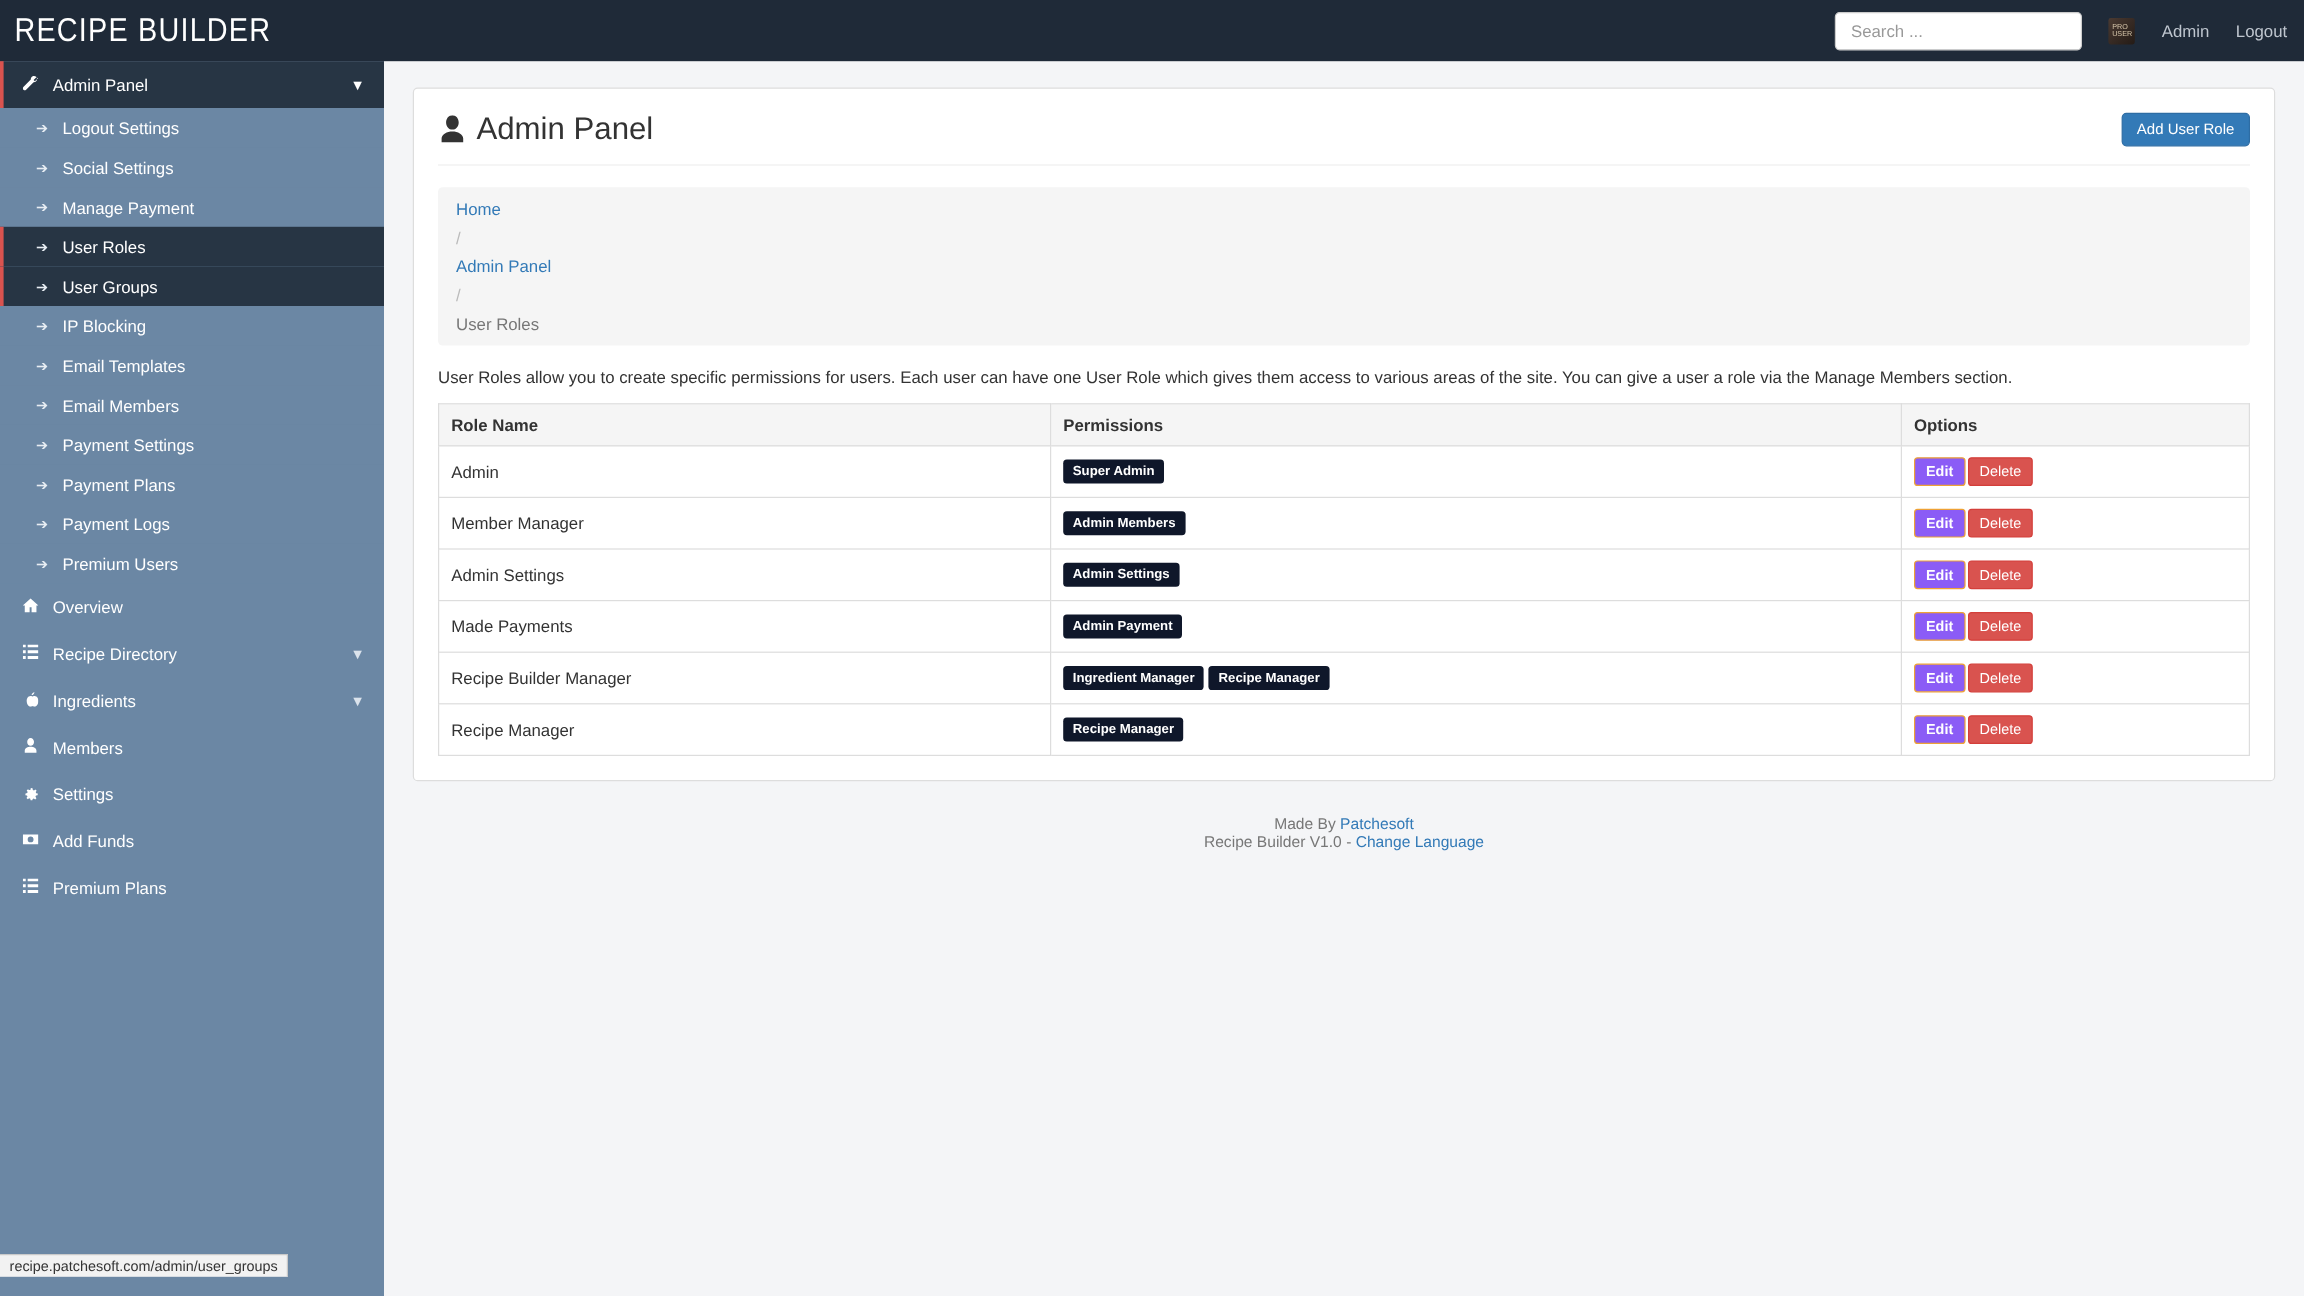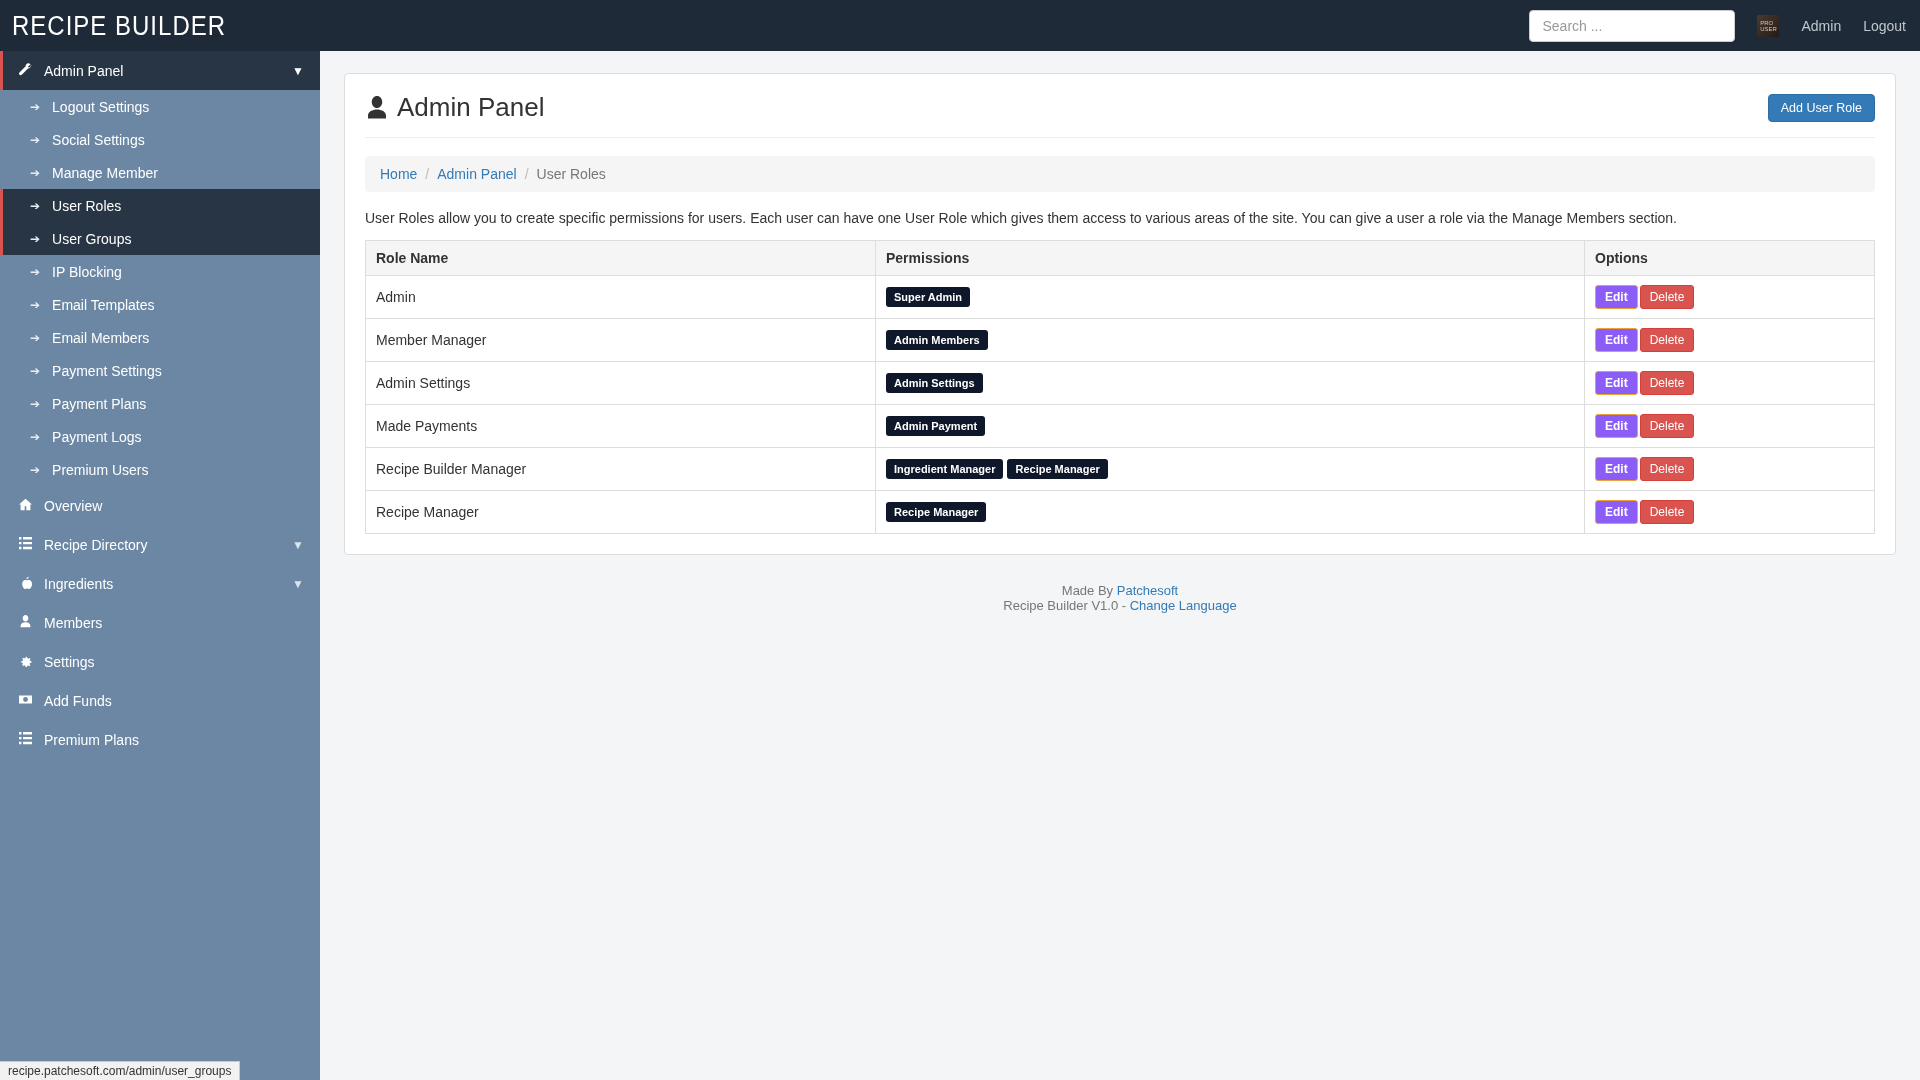--- a/index.html
+++ b/index.html
@@ -142,21 +142,22 @@
 .panel-head .btn { margin-left: auto; }
 
 .breadcrumb {
   background: #f5f5f5;
   border-radius: 4px;
   padding: 10px 15px;
   margin-bottom: 18px;
   color: #777;
   display: flex;
   gap: 8px;
-  align-items: flex-end;
+  align-items: flex-start;
+  flex-direction: column;
 }
 .breadcrumb a { color: #337ab7; text-decoration: none; cursor: pointer; }
 .breadcrumb .sep { color: #bbb; }
 .breadcrumb .active { color: #777; }
 
 .desc { color: #333; margin-bottom: 14px; }
 
 table.roles {
   width: 100%;
   border-collapse: collapse;
@@ -211,21 +212,21 @@
   color: #777;
   font-size: 13px;
   margin-top: 28px;
 }
 .footer a { color: #337ab7; text-decoration: none; cursor: pointer; }
 
 
 .status-url {
   position: fixed;
   left: 0;
-  bottom: 0;
+  bottom: 16px;
   background: #f2f2f2;
   border: 1px solid #c9c9c9;
   border-left: none;
   border-bottom: none;
   padding: 2px 8px;
   font-size: 12px;
   color: #333;
 }
 </style>
 </head>
@@ -257,21 +258,21 @@
       <div class="side-sub">
         <span class="arrow">➔</span>
         <span>Logout Settings</span>
       </div>
       <div class="side-sub">
         <span class="arrow">➔</span>
         <span>Social Settings</span>
       </div>
       <div class="side-sub">
         <span class="arrow">➔</span>
-        <span>Manage Member</span>
+        <span>Manage Payment</span>
       </div>
       <div class="side-sub active">
         <span class="arrow">➔</span>
         <span>User Roles</span>
       </div>
       <div class="side-sub active">
         <span class="arrow">➔</span>
         <span>User Groups</span>
       </div>
       <div class="side-sub">

